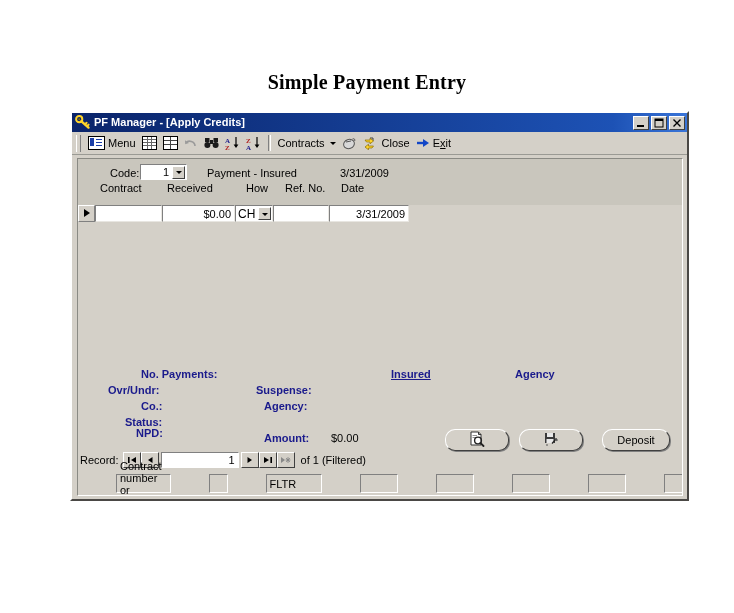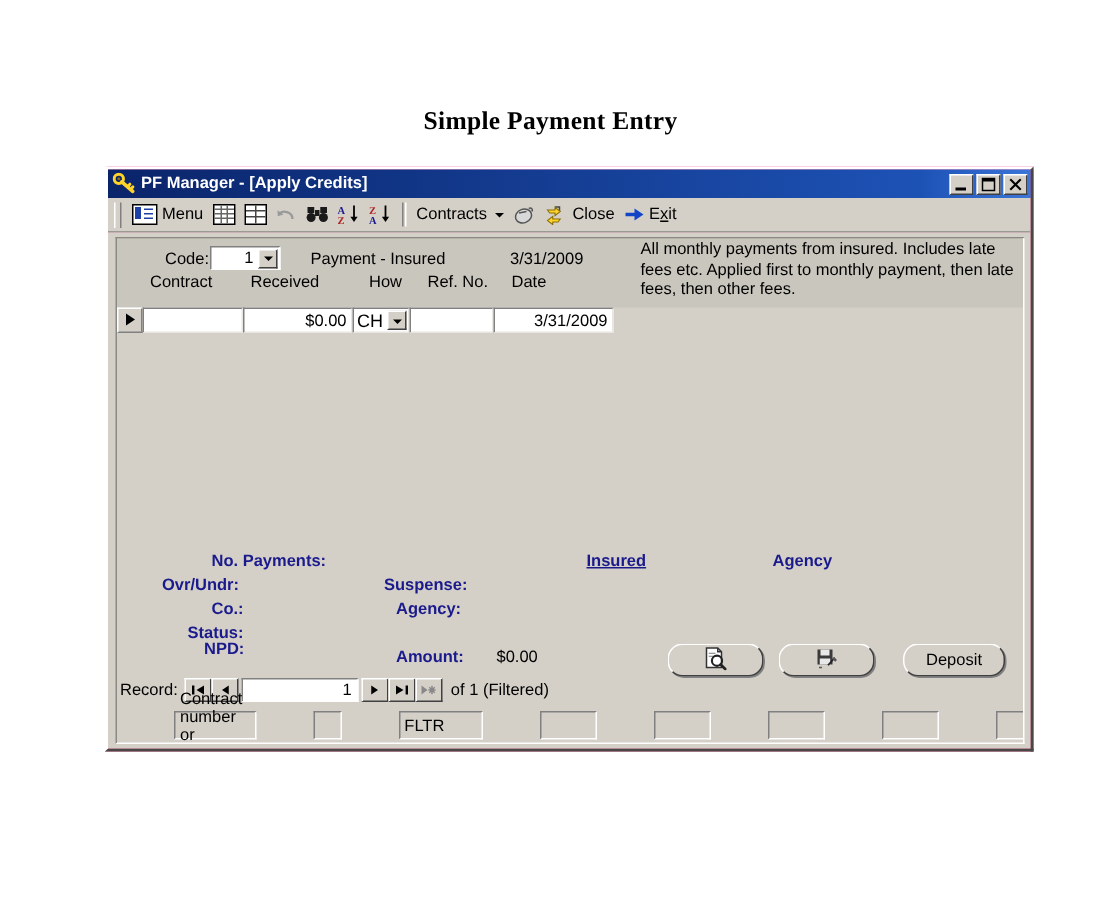--- a/index.html
+++ b/index.html
@@ -16,21 +16,21 @@
   }
 
   
   .page-heading {
     position: absolute;
     top: 71px;
     left: 0;
     width: 734px;
     text-align: center;
     font-family: "Liberation Serif", serif;
-    font-size: 17px;
+    font-size: 20px;
     font-weight: bold;
     color: #000000;
     letter-spacing: .2px;
   }
 
   
   .app-window {
     position: absolute;
     left: 70px;
     top: 111px;
@@ -537,21 +537,20 @@
       <div class="form-header">
         <div class="hdr-row1">
           <span class="lbl code-label">Code:</span>
           <span class="code-combo">
             <span class="val">1</span>
             <span class="combo-btn"></span>
           </span>
           <span class="lbl code-desc">Payment - Insured</span>
           <span class="lbl hdr-date">3/31/2009</span>
         </div>
-        <div class="desc-box">All monthly payments from insured.  Includes late fees etc.  Applied first to monthly payment, then late fees, then other fees.</div>
 
         <div class="col-headers">
           <span class="lbl" style="left:22px;">Contract</span>
           <span class="lbl" style="left:89px;">Received</span>
           <span class="lbl" style="left:168px;">How</span>
           <span class="lbl" style="left:207px;">Ref. No.</span>
           <span class="lbl" style="left:263px;">Date</span>
         </div>
       </div>
 

